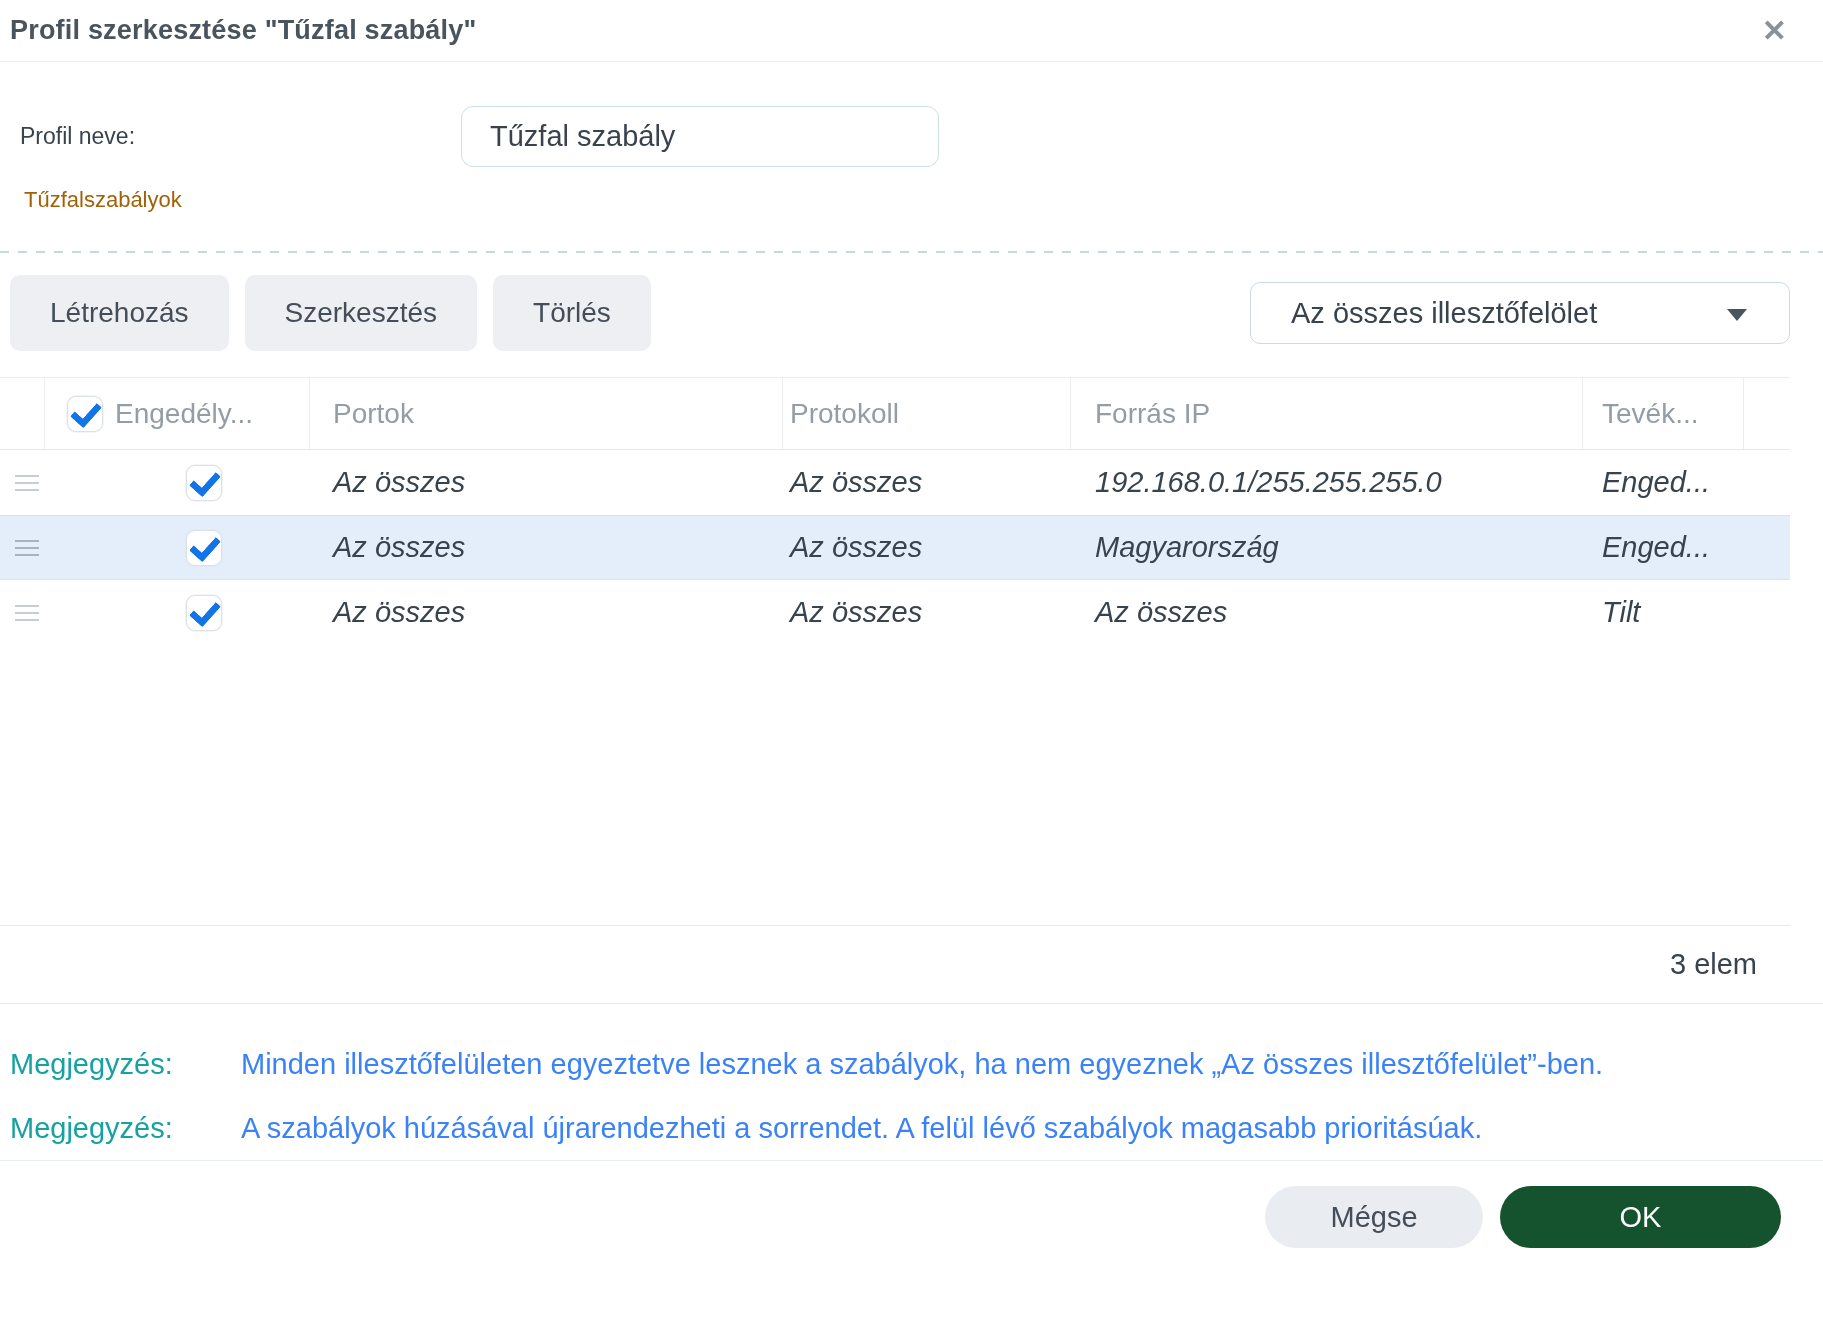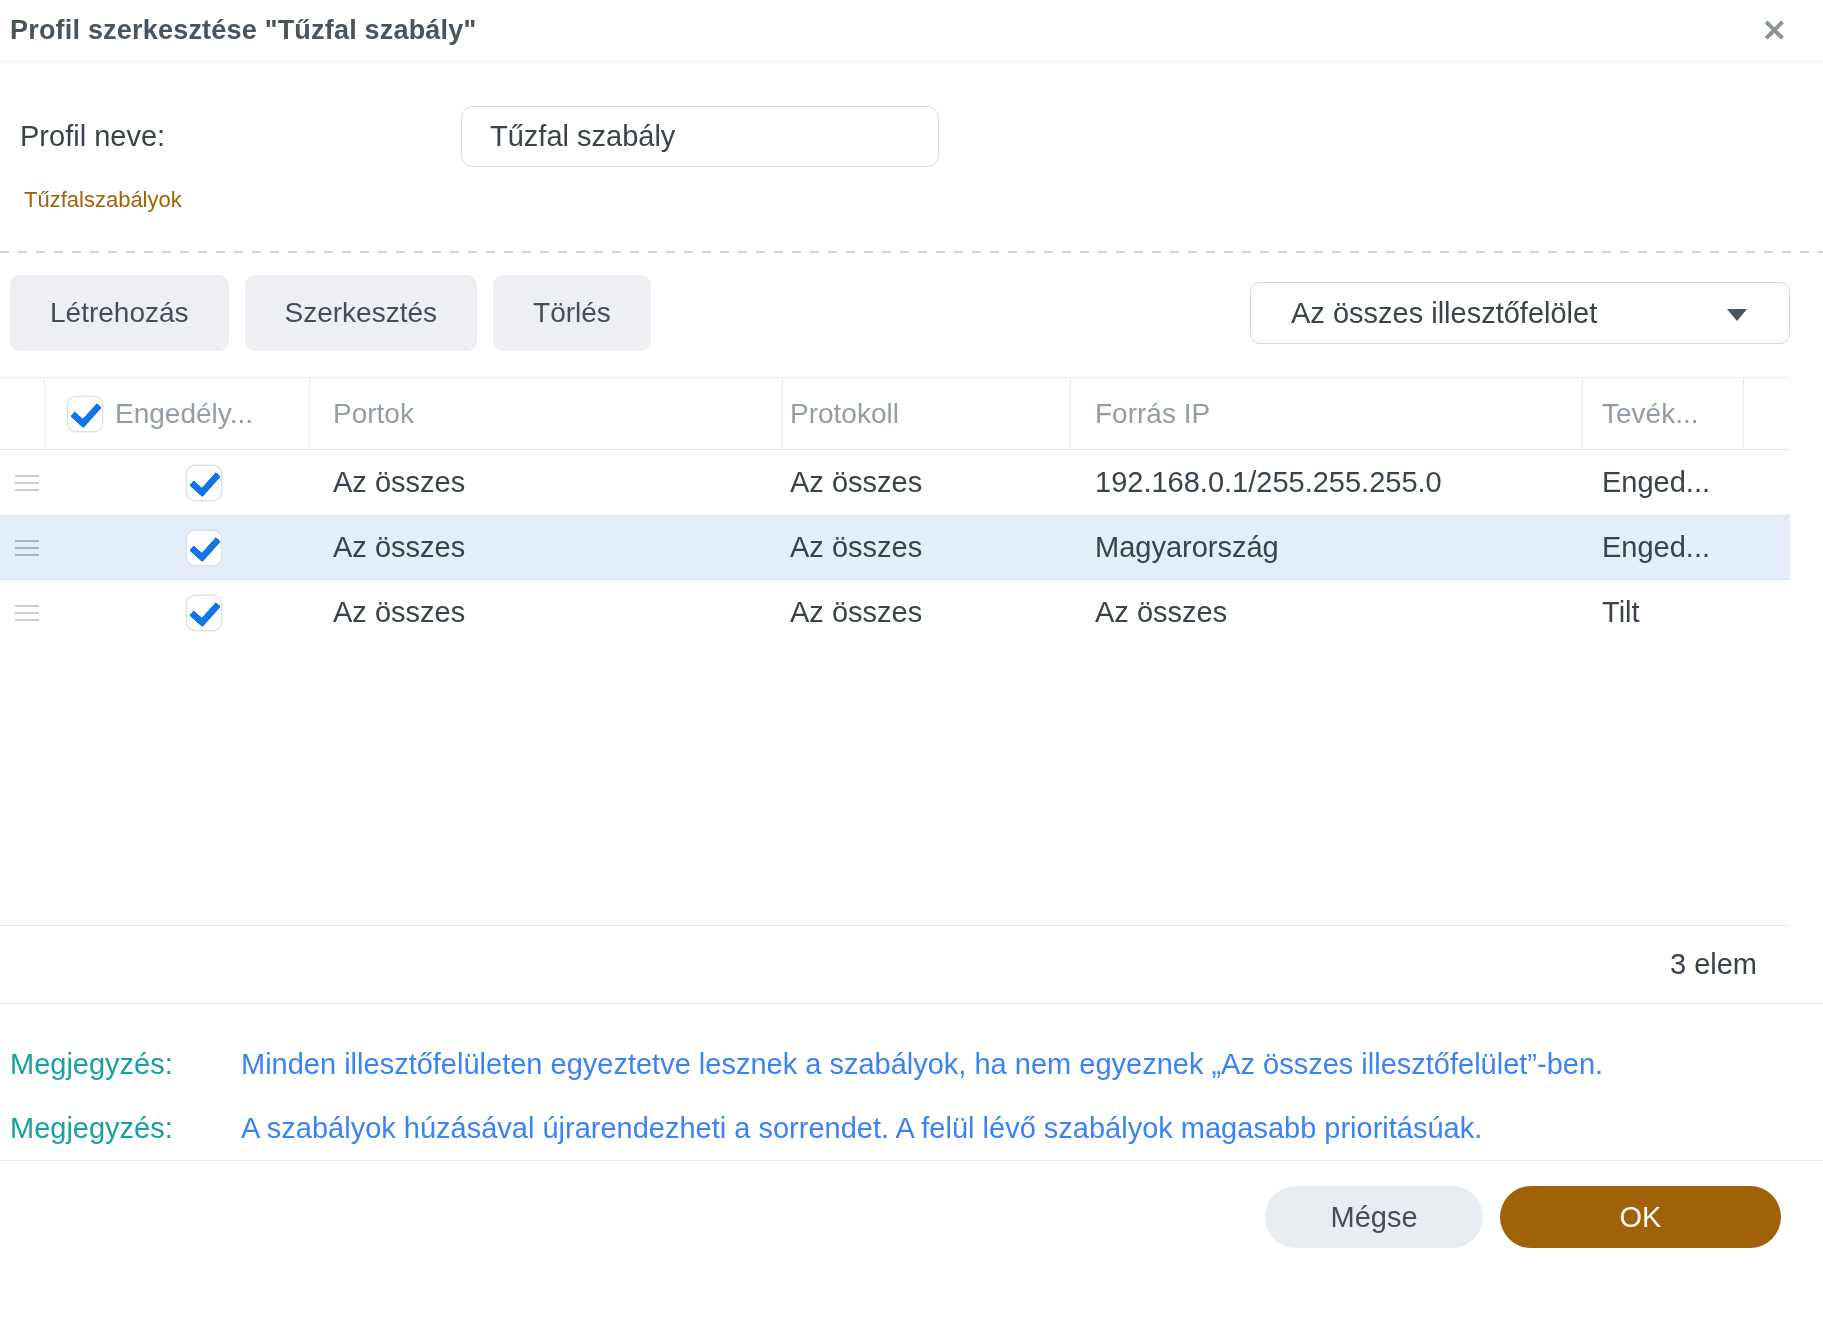--- a/index.html
+++ b/index.html
@@ -9,21 +9,21 @@
   
   .dlg-header { height:62px; display:flex; align-items:center;
     justify-content:space-between; padding:0 32px 0 10px;
     border-bottom:1px solid #e9edf0; }
   .dlg-title { font-size:27px; font-weight:bold; color:#4a545e; letter-spacing:.2px; }
   .dlg-close { font-size:30px; font-weight:bold; color:#89919b; cursor:pointer;
     line-height:1; padding:2px 4px; }
 
   
   .profile-row { margin:44px 0 0 20px; display:flex; align-items:center; height:61px; }
-  .profile-label { width:441px; font-size:29px; color:#39434e; }
+  .profile-label { width:441px; font-size:23px; color:#39434e; }
   .profile-input { width:478px; height:61px; border:1px solid #cfdfee; border-radius:12px;
     font-size:29px; color:#39434e; padding:0 28px; outline:none;
     font-family:"Liberation Sans", sans-serif; }
 
   
   .section-heading { margin:20px 0 0 24px; font-size:22px; color:#a16207; }
   .dashed-sep { margin-top:38px; height:2px;
     background-image:repeating-linear-gradient(to right,#c9d6e4 0 9px,transparent 9px 18px); }
 
   
@@ -46,21 +46,21 @@
   .t-head > div { height:100%; display:flex; align-items:center; border-right:1px solid #e9edf0; }
   .t-head > .col-end { border-right:none; }
   .col-drag  { width:45px; }
   .col-check { width:265px; }
   .col-ports { width:473px; padding-left:23px; }
   .col-proto { width:288px; padding-left:7px; }
   .col-src   { width:512px; padding-left:24px; }
   .col-act   { width:161px; padding-left:19px; }
   .col-end   { flex:1; }
 
-  .t-row { display:flex; height:65px; align-items:center; font-size:29px; color:#39434e; }
+  .t-row { display:flex; height:65px; align-items:center; font-size:29px; color:#39434e;font-style:italic; }
   .t-row .col-drag, .t-row .col-check { display:flex; align-items:center; height:100%; }
   .t-row.selected { background:#e4eefa; border-top:1px solid #d6e5f6; border-bottom:1px solid #d6e5f6; }
 
   .drag-handle { width:24px; height:2px; background:#c6cdd4; margin-left:15px;
     box-shadow:0 7px 0 #c6cdd4, 0 14px 0 #c6cdd4; margin-top:-14px; cursor:grab; }
   .t-row.selected .drag-handle { background:#a9b2bc;
     box-shadow:0 7px 0 #a9b2bc, 0 14px 0 #a9b2bc; }
 
   .checkbox { position:relative; width:36px; height:36px; background:#fff;
     border:1px solid #dbe1e7; border-radius:9px; cursor:pointer; flex:none;
@@ -83,21 +83,21 @@
   .note-label { width:203px; flex:none; font-size:29px; color:#16a2a0; line-height:64px; }
   .note-text { width:1590px; font-size:29px; color:#3b82f6; line-height:64px;margin-left:28px; }
 
   
   .footer { margin-top:0; border-top:1px solid #e9eef2; padding:25px 42px 0 0;
     display:flex; justify-content:flex-end; gap:17px; }
   .btn-cancel { width:218px; height:62px; border:none; border-radius:31px;
     background:#e9edf2; color:#454e58; font-size:29px; cursor:pointer;
     font-family:"Liberation Sans", sans-serif; }
   .btn-ok { width:281px; height:62px; border:none; border-radius:31px;
-    background:#a16207; color:#ffffff; font-size:29px; cursor:pointer;
+    background:#14532d; color:#ffffff; font-size:29px; cursor:pointer;
     font-family:"Liberation Sans", sans-serif; }
 </style>
 </head>
 <body>
 
 <div class="dlg-header">
   <div class="dlg-title">Profil szerkesztése "Tűzfal szabály"</div>
   <div class="dlg-close">✕</div>
 </div>
 

